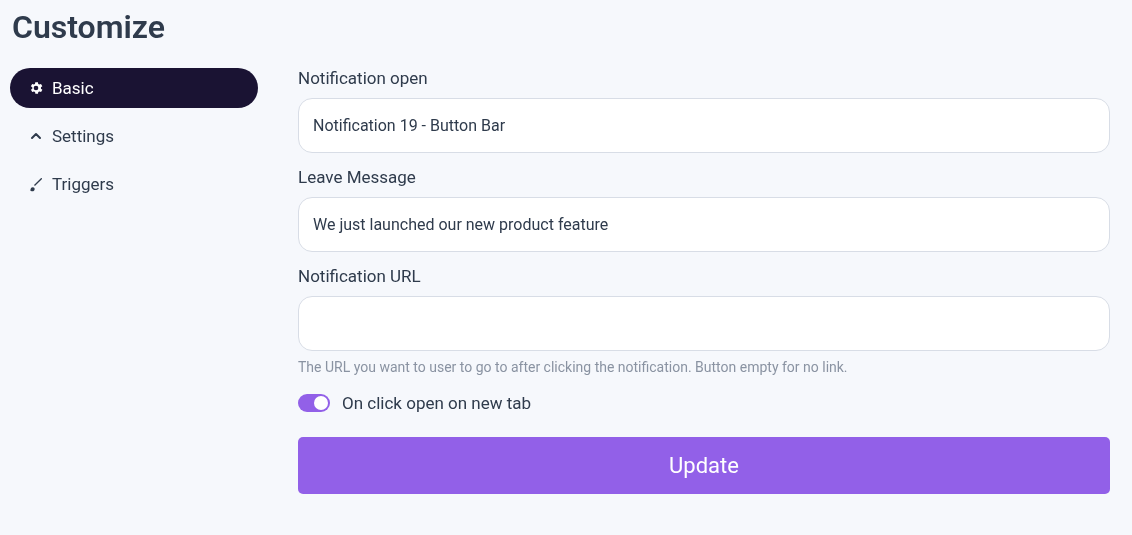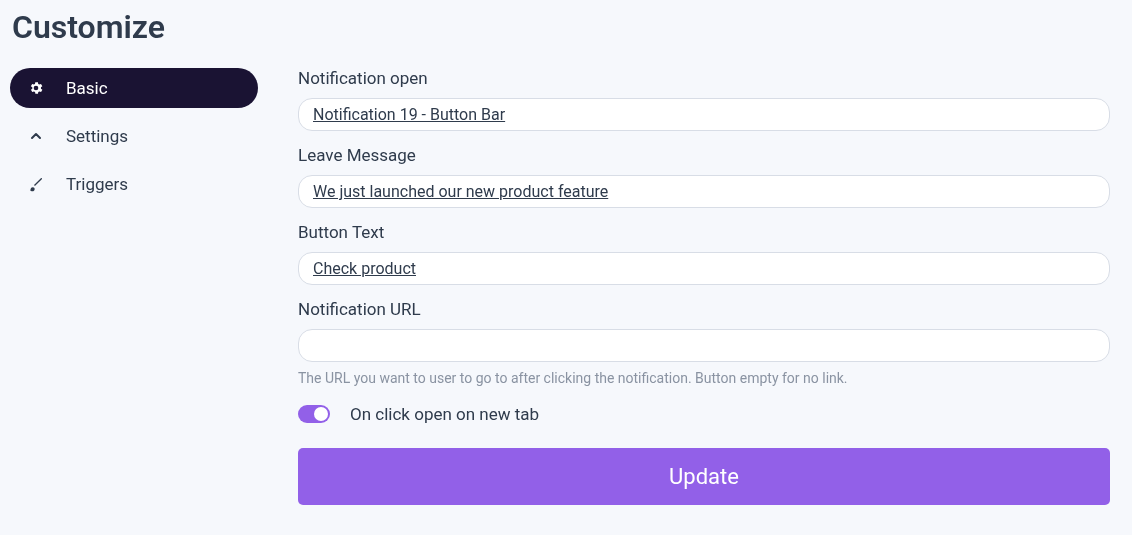--- a/index.html
+++ b/index.html
@@ -24,21 +24,21 @@
     .layout {
       display: flex;
       gap: 40px;
     }
     .sidebar {
       flex: 0 0 248px;
     }
     .nav-item {
       display: flex;
       align-items: center;
-      gap: 22px;
+      gap: 8px;
       padding: 10px 18px;
       border-radius: 999px;
       font-size: 17px;
       color: #2f3b4c;
       cursor: pointer;
       margin-bottom: 8px;
     }
     .nav-item.active {
       background: #1a1333;
       color: #fff;
@@ -63,40 +63,39 @@
       margin-bottom: 14px;
     }
     .field-label {
       font-size: 17px;
       color: #2f3b4c;
       margin-bottom: 10px;
       font-weight: 400;
     }
     .text-input {
       width: 100%;
-      padding: 6px 14px;
+      padding: 17px 14px;
       border: 1px solid #d8dde6;
       border-radius: 14px;
       font-size: 16px;
       color: #2f3b4c;
       background: #fff;
-      text-decoration: underline;
     }
     .text-input::placeholder {
       color: #9aa4b2;
     }
     .help-text {
       font-size: 14px;
       color: #8a93a2;
       margin-top: 8px;
     }
     .toggle-row {
       display: flex;
       align-items: center;
-      gap: 20px;
+      gap: 12px;
       margin-top: 18px;
       margin-bottom: 24px;
     }
     .toggle {
       position: relative;
       width: 32px;
       height: 18px;
       background: #9260e8;
       border-radius: 999px;
       cursor: pointer;
@@ -172,24 +171,20 @@
     <div class="field">
       <div class="field-label">Notification open</div>
       <input type="text" class="text-input" value="Notification 19 - Button Bar" style="">
     </div>
 
     <div class="field">
       <div class="field-label">Leave Message</div>
       <input type="text" class="text-input" value="We just launched our new product feature" style="">
     </div>
 
-    <div class="field">
-      <div class="field-label">Button Text</div>
-      <input type="text" class="text-input" value="Check product" style="">
-    </div>
 
     <div class="field">
       <div class="field-label">Notification URL</div>
       <input type="text" class="text-input" value="" style="">
       <div class="help-text">The URL you want to user to go to after clicking the notification. Button empty for no link.</div>
     </div>
 
     <div class="toggle-row">
       <div class="toggle"></div>
       <span class="toggle-label">On click open on new tab</span>

